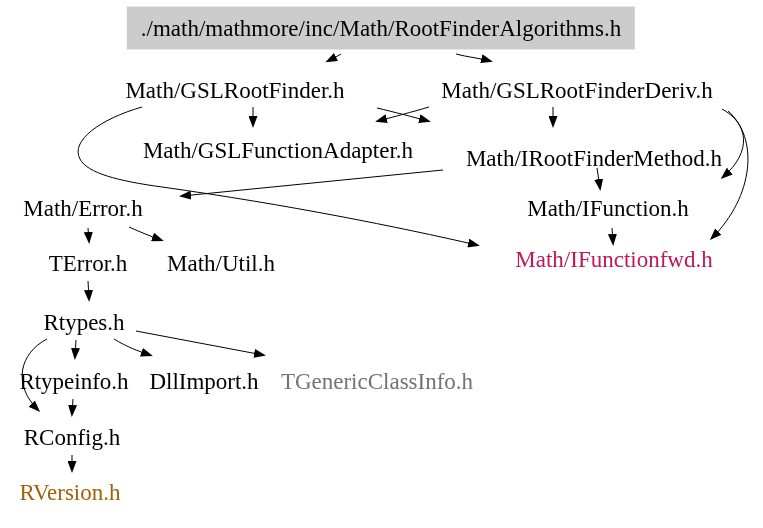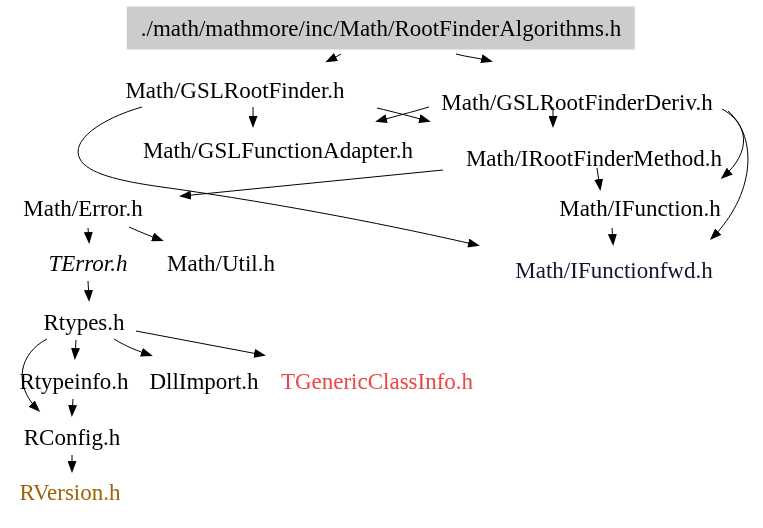--- a/index.html
+++ b/index.html
@@ -71,28 +71,28 @@
         <path d="M114,339 C127,347 138,351 150,355" class="edge" stroke="#000000" marker-end="url(#arrowhead)"></path>
         <path d="M136,331 L263,355" class="edge" stroke="#000000" marker-end="url(#arrowhead)"></path>
         <path d="M47,339 C20,353 12,384 38,410" class="edge" stroke="#000000" marker-end="url(#arrowhead)"></path>
         <path d="M73,399 L72,414" class="edge" stroke="#000000" marker-end="url(#arrowhead)"></path>
         <path d="M72,455 L72,470" class="edge" stroke="#000000" marker-end="url(#arrowhead)"></path>
       </g>
   </svg>
   <div id="nodes-layer">
       <div class="node highlighted" style="left: 381px; top: 28px; background: rgb(204, 204, 204); color: rgb(0, 0, 0);">./math/mathmore/inc/Math/RootFinderAlgorithms.h</div>
       <div class="node" style="left: 235px; top: 90px; color: rgb(0, 0, 0);">Math/GSLRootFinder.h</div>
-      <div class="node" style="left: 577px; top: 90px; color: rgb(0, 0, 0); margin-top: 12px;">Math/GSLRootFinderDeriv.h</div>
+      <div class="node" style="left: 577px; top: 90px; color: rgb(0, 0, 0);">Math/GSLRootFinderDeriv.h</div>
       <div class="node" style="left: 260px; top: 150px; color: rgb(0, 0, 0); margin-left: 18px;">Math/GSLFunctionAdapter.h</div>
       <div class="node" style="left: 594px; top: 150px; color: rgb(0, 0, 0); margin-top: 8px;">Math/IRootFinderMethod.h</div>
       <div class="node" style="left: 83px; top: 208px; color: rgb(0, 0, 0);">Math/Error.h</div>
-      <div class="node" style="left: 608px; top: 208px; color: rgb(0, 0, 0); margin-left: 32px;">Math/IFunction.h</div>
-      <div class="node" style="left: 88px; top: 263px; color: rgb(0, 0, 0); font-style: italic;">TError.h</div>
+      <div class="node" style="left: 608px; top: 208px; color: rgb(0, 0, 0);">Math/IFunction.h</div>
+      <div class="node" style="left: 88px; top: 263px; color: rgb(0, 0, 0);">TError.h</div>
       <div class="node" style="left: 221px; top: 263px; color: rgb(0, 0, 0);">Math/Util.h</div>
-      <div class="node" style="left: 614px; top: 270px; color: #0f172a;">Math/IFunctionfwd.h</div>
+      <div class="node" style="left: 614px; top: 259px; color: #be185d;">Math/IFunctionfwd.h</div>
       <div class="node" style="left: 84px; top: 322px; color: rgb(0, 0, 0); text-align: right;">Rtypes.h</div>
       <div class="node" style="left: 74px; top: 381px; color: rgb(0, 0, 0);">Rtypeinfo.h</div>
       <div class="node" style="left: 204px; top: 381px; color: rgb(0, 0, 0);">DllImport.h</div>
-      <div class="node" style="left: 377px; top: 381px; color: #ef4444;">TGenericClassInfo.h</div>
+      <div class="node" style="left: 377px; top: 381px; color: #737373;">TGenericClassInfo.h</div>
       <div class="node" style="left: 72px; top: 437px; color: rgb(0, 0, 0);">RConfig.h</div>
       <div class="node" style="left: 70px; top: 492px; color: #a16207; text-align: center;">RVersion.h</div>
     </div>
 </div>
 
 </body></html>

